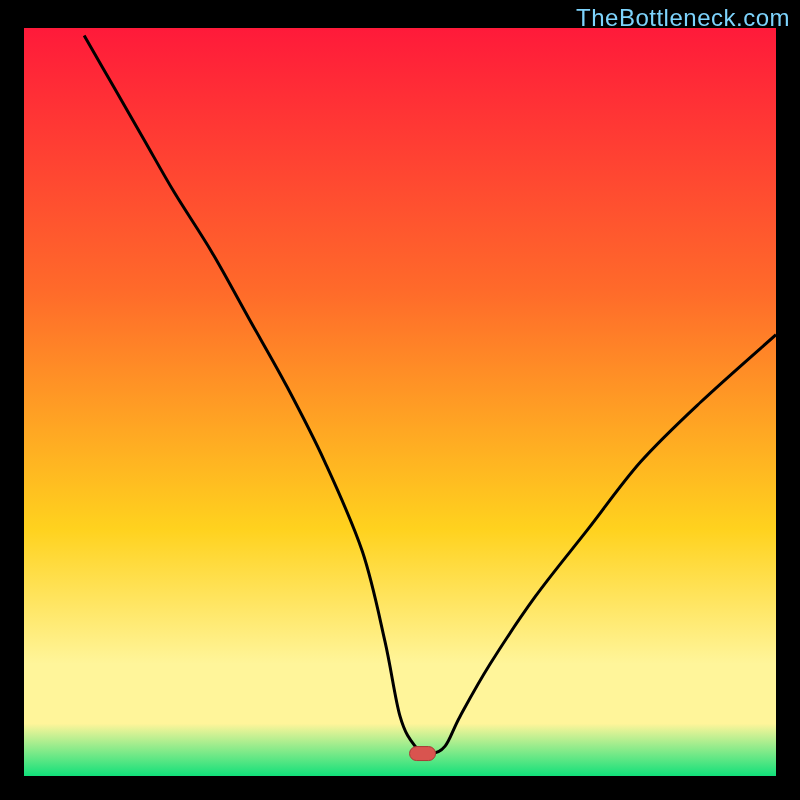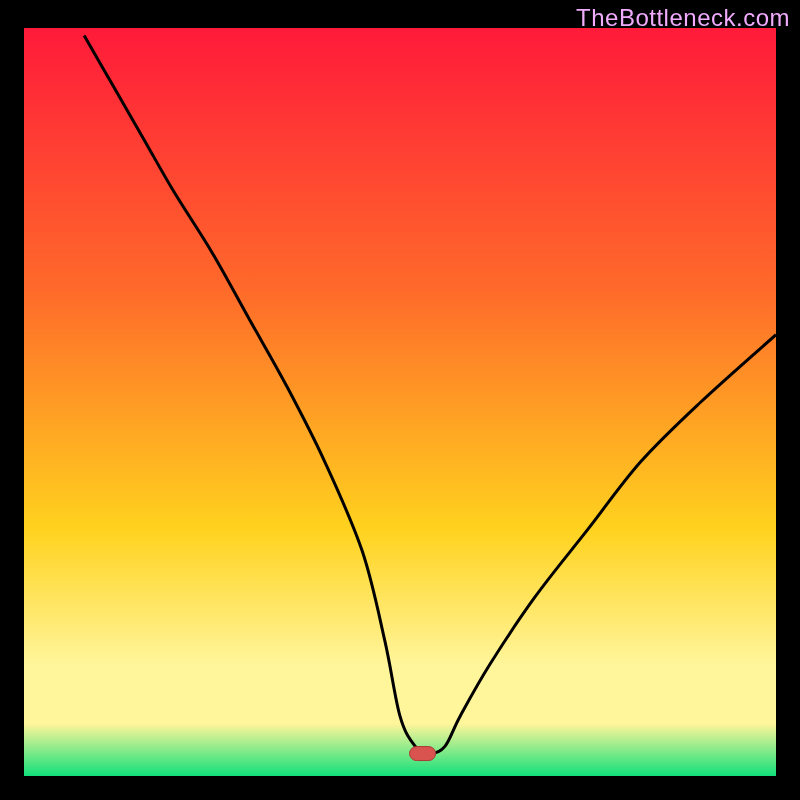--- a/index.html
+++ b/index.html
@@ -14,21 +14,21 @@
   .frame {
     position: relative;
     width: 800px;
     height: 800px;
     background: #000;
   }
   .watermark {
     position: absolute;
     top: 4px;
     right: 10px;
-    color: #f0abfc;
+    color: #7dd3fc;
     font-size: 24px;
     font-weight: 400;
     letter-spacing: 0.5px;
     z-index: 5;
   }
   .plot {
     position: absolute;
     left: 24px;
     top: 28px;
     width: 752px;

